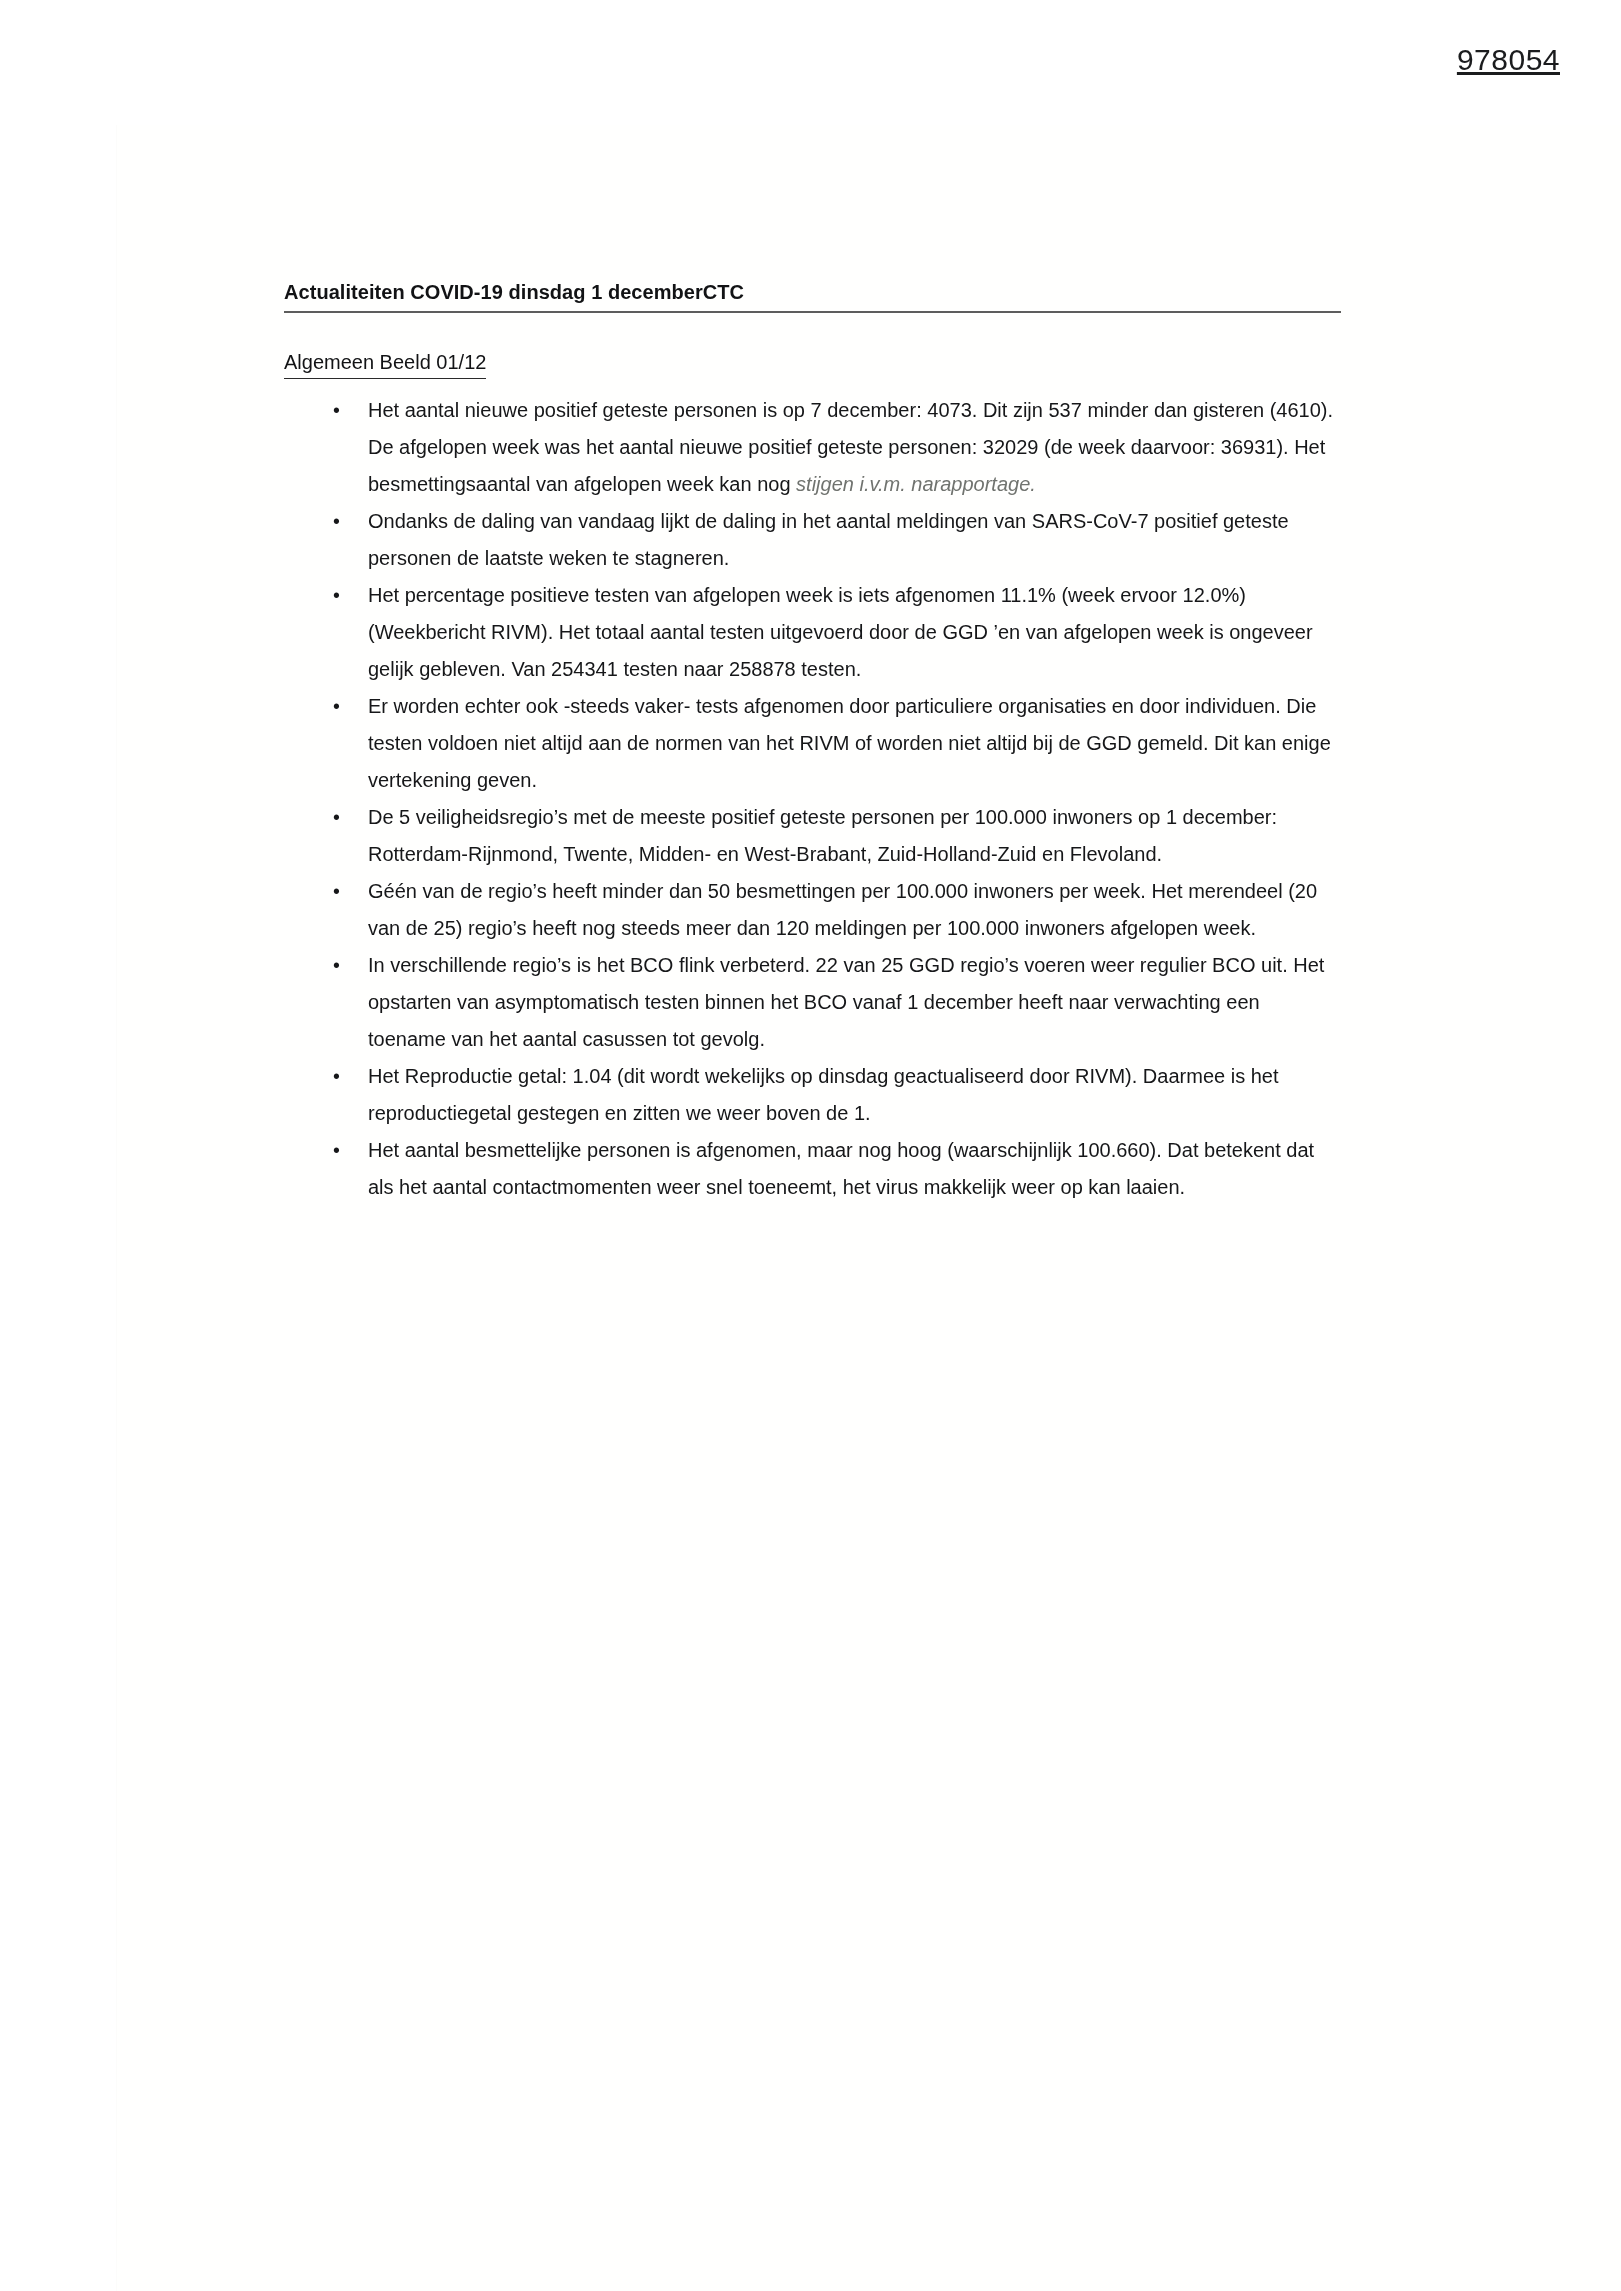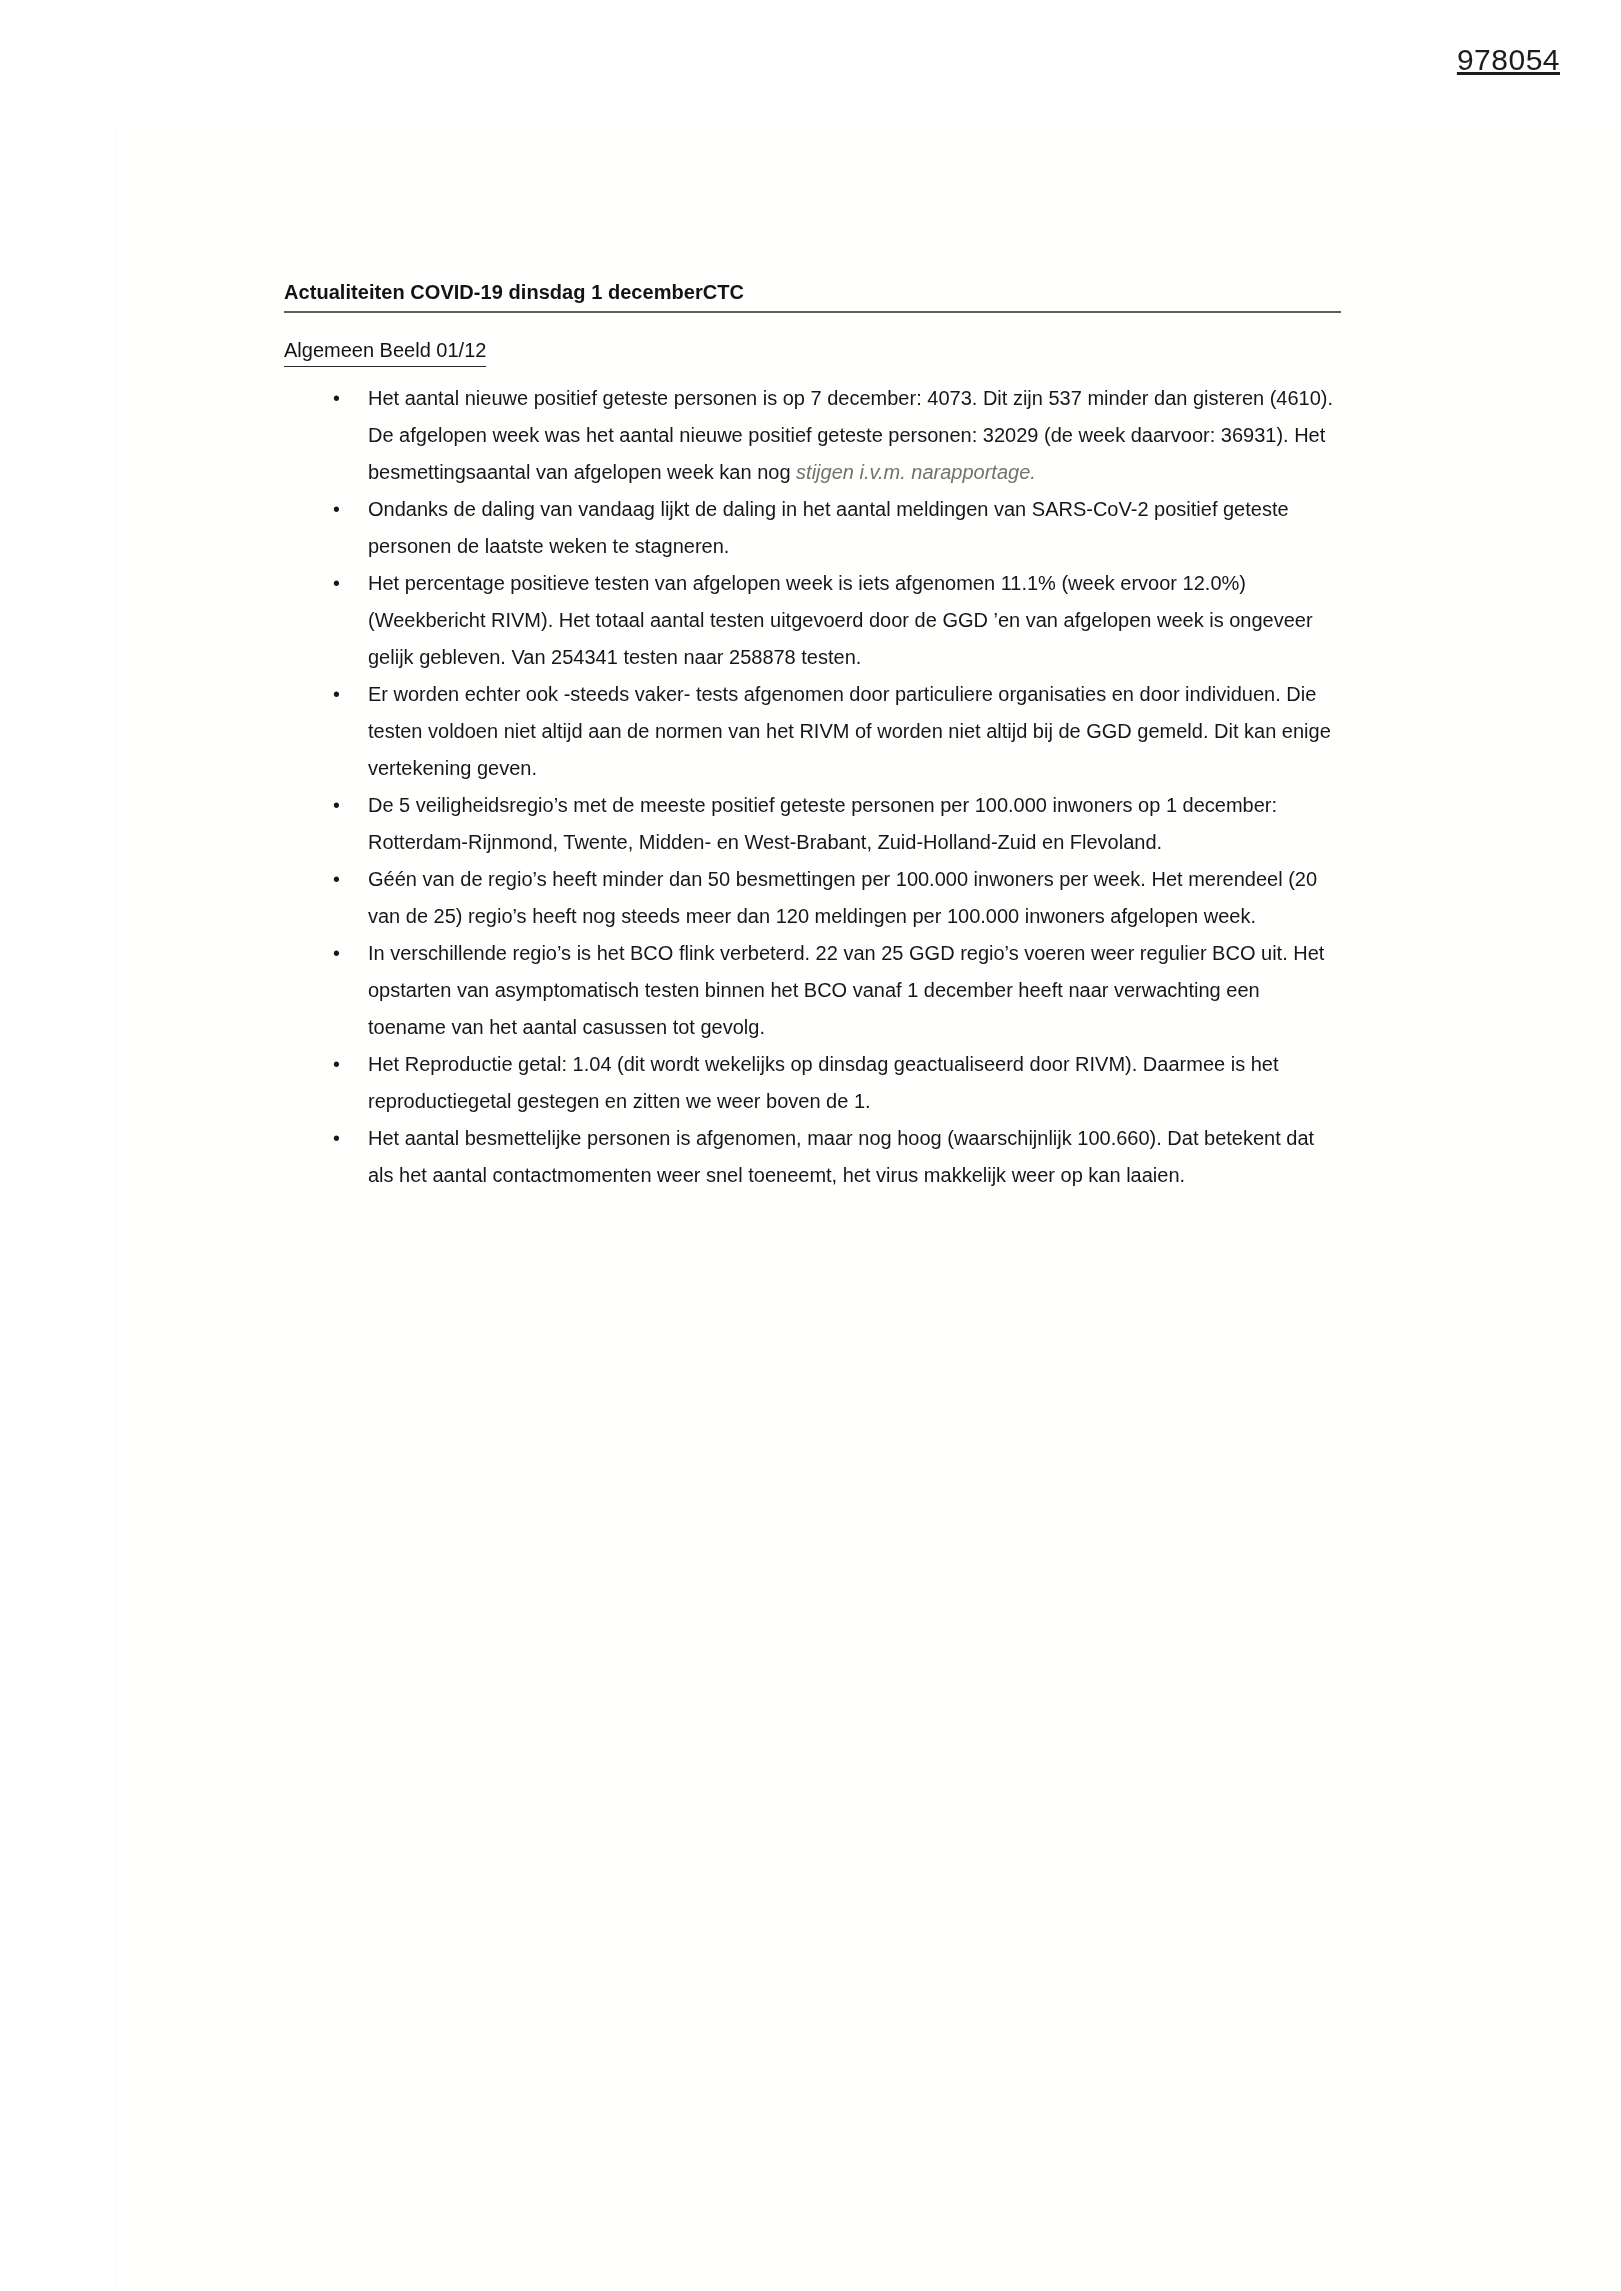--- a/index.html
+++ b/index.html
@@ -61,21 +61,21 @@
   .title-right { white-space: nowrap; padding-right: 1px; }
 
   .title-rule {
     margin-top: 6.9px;
     height: 2px;
     background: #5d5d5d;
     width: 100%;
   }
 
   .section-heading {
-    margin-top: 25px;
+    margin-top: 37px;
     font-size: 20px;
     color: #121315;
     display: inline-block;
     border-bottom: 1.6px solid #2a2a2a;
     padding-bottom: 2.9px;
     line-height: 1.25;
   }
 
   ul.bullet-list {
     list-style: none;
@@ -120,21 +120,21 @@
   <div class="title-row">
     <span class="title-main">Actualiteiten COVID-19 dinsdag 1 december</span>
     <span class="title-right">CTC</span>
   </div>
   <div class="title-rule"></div>
 
   <div class="section-heading">Algemeen Beeld 01/12</div>
 
   <ul class="bullet-list" id="bullet-list">
       <li><span>Het </span><b>aantal nieuwe positief</b><span> geteste personen is op 7 december: </span><b>4073.</b><span> Dit zijn 537 minder dan gisteren (4610). De afgelopen week was het aantal nieuwe positief geteste personen: 32029 (de week daarvoor: 36931). Het besmettingsaantal van afgelopen week kan nog </span><span class="faded">stijgen i.v.m. narapportage.</span></li>
-      <li><span>Ondanks de daling van vandaag lijkt de daling in het aantal meldingen van SARS-CoV-2 positief geteste personen de laatste weken te stagneren.</span></li>
+      <li><span>Ondanks de daling van vandaag lijkt de daling in het aantal meldingen van SARS-CoV-7 positief geteste personen de laatste weken te stagneren.</span></li>
       <li><span>Het </span><b>percentage positieve testen</b><span> van afgelopen week is iets afgenomen </span><b>11.1%</b><span> (week ervoor 12.0%) (Weekbericht RIVM). Het totaal aantal testen uitgevoerd door de GGD ’en van afgelopen week  is ongeveer gelijk gebleven. Van 254341 testen naar 258878 testen.</span></li>
       <li><span>Er worden echter ook -steeds vaker- tests afgenomen door particuliere organisaties en door individuen. Die testen voldoen niet altijd aan de normen van het RIVM of worden niet altijd bij de GGD gemeld. Dit kan enige vertekening geven.</span></li>
       <li><span>De 5 veiligheidsregio’s met de meeste positief geteste personen per 100.000 inwoners op 1 december: Rotterdam-Rijnmond, Twente, Midden- en West-Brabant, Zuid-Holland-Zuid en Flevoland.</span></li>
       <li><span>Géén van de regio’s heeft minder dan 50 besmettingen per 100.000 inwoners per week. Het merendeel (20 van de 25) regio’s heeft nog steeds meer dan 120 meldingen per 100.000 inwoners afgelopen week.</span></li>
       <li><span>In verschillende regio’s is het BCO flink verbeterd. 22 van 25 GGD regio’s voeren weer regulier BCO uit. Het opstarten van asymptomatisch testen binnen het BCO vanaf 1 december heeft naar verwachting een toename van het aantal casussen tot gevolg.</span></li>
       <li><span>Het </span><b>Reproductie</b><span> getal: </span><b>1.04</b><span> (dit wordt wekelijks op dinsdag geactualiseerd door RIVM). Daarmee is het reproductiegetal gestegen en zitten we weer boven de 1.</span></li>
       <li><span>Het aantal besmettelijke personen is afgenomen, maar nog hoog (waarschijnlijk 100.660). Dat betekent dat als het aantal contactmomenten weer snel toeneemt, het virus makkelijk weer op kan laaien.</span></li>
     </ul>
 
 </div>

